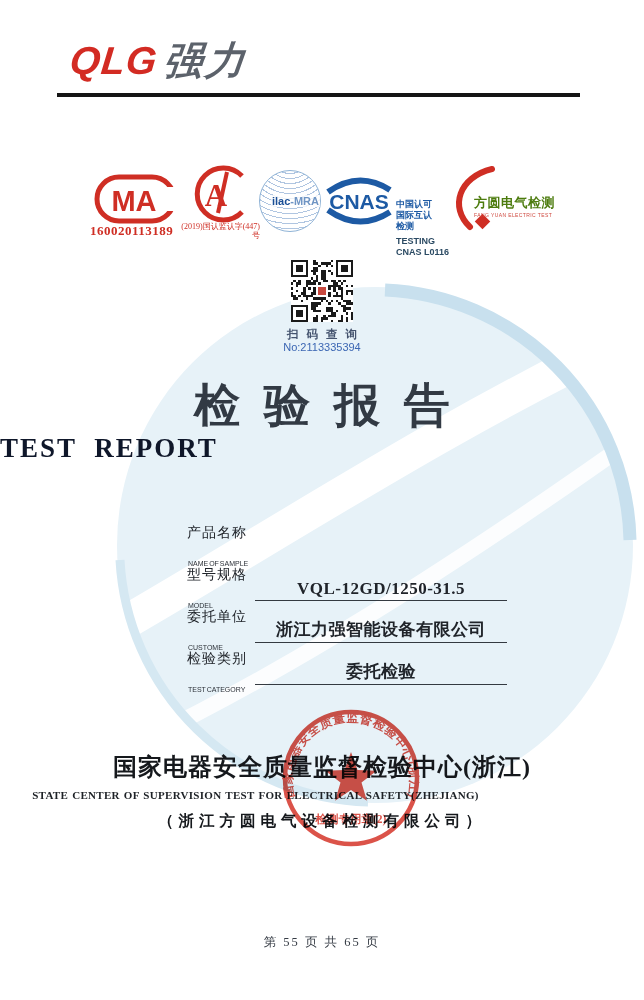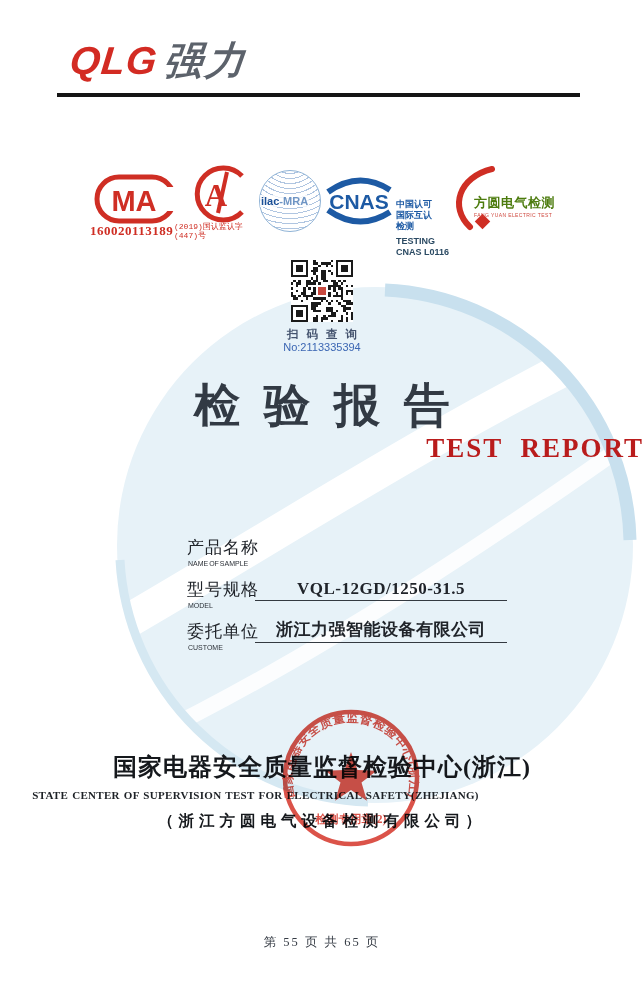--- a/index.html
+++ b/index.html
@@ -13,51 +13,51 @@
   .layer{position:absolute;z-index:1;}
   
   .brand{left:70px;top:34px;font-family:"Liberation Sans","DejaVu Sans",sans-serif;
     font-weight:bold;font-style:italic;font-size:39px;letter-spacing:1px;transform:skewX(-6deg);}
   .brand .qlg{color:#d32b23;}
   .brand .cn{color:#5c626b;margin-left:6px;letter-spacing:3px;}
   .rule{left:57px;top:93px;width:523px;height:4px;background:#151515;}
   .cma-num{left:90px;top:223px;color:#cf2e24;font-family:Liberation Serif, serif;
     font-weight:bold;font-size:13px;letter-spacing:.5px;}
   .cal-cap{left:174px;top:222px;width:86px;color:#cf2e24;font-size:8px;line-height:9px;
-    font-family:Liberation Mono, monospace;text-align:left;}
+    font-family:Liberation Serif, serif;text-align:right;}
   .ilac{left:259px;top:170px;width:60px;height:60px;border-radius:50%;
     border:1px solid #8fb3d6;
     background:
       repeating-radial-gradient(circle at 50% -30%, rgba(110,150,200,.55) 0 1px, transparent 1px 5px);
-    display:flex;align-items:center;justify-content:flex-start;}
+    display:flex;align-items:center;justify-content:flex-end;}
   .ilac-label{font-family:"Liberation Sans","DejaVu Sans",sans-serif;font-weight:bold;font-size:11px;
     background:rgba(255,255,255,.78);padding:0 1px;}
   .ilac-label .l{color:#1a4f96;} .ilac-label .r{color:#6f95c4;}
   .cnas-caption{left:396px;top:176px;text-align:left;font-family:"Liberation Sans","DejaVu Sans",sans-serif;margin-top:23px;}
   .cnas-caption .zh{color:#1d5aa4;font-size:9px;font-weight:bold;line-height:11px;display:block;}
   .cnas-caption .en{color:#2b4a63;font-size:9px;font-weight:bold;line-height:11px;display:block;}
   .cnas-caption .en.first{margin-top:4px;}
   .fy-text{left:474px;top:194px;text-align:left;}
   .fy-text .zh{color:#4d7c0f;font-size:13px;font-weight:bold;letter-spacing:.5px;
     font-family:"Liberation Sans","DejaVu Sans",sans-serif;}
   .fy-text .en{color:#cf4a40;font-size:5px;letter-spacing:.4px;
     font-family:"Liberation Sans","DejaVu Sans",sans-serif;}
   .qr-caption{left:0;top:327px;width:644px;text-align:center;color:#44536e;font-size:11.5px;
     font-weight:bold;letter-spacing:8px;text-indent:8px;}
   .qr-number{left:0;top:341px;width:644px;text-align:center;color:#3b66b3;font-size:11px;
     font-family:"Liberation Sans","DejaVu Sans",sans-serif;}
   
   .title-cn{left:0;top:375px;width:644px;text-align:center;color:#323a44;font-size:46px;
     font-weight:bold;letter-spacing:.52em;text-indent:.52em;}
-  .title-en{left:0;top:433px;width:644px;text-align:right;color:#b91c1c;font-size:27px;
+  .title-en{left:0;top:433px;width:644px;text-align:left;color:#0f172a;font-size:27px;
     font-weight:bold;letter-spacing:2px;word-spacing:9px;}
   
   .form{left:187px;top:531px;width:320px;}
   .frow{position:relative;height:29px;margin-bottom:13px;}
-  .frow .cn{position:absolute;left:0;bottom:1px;font-size:17px;color:#20242a;letter-spacing:1px;}
+  .frow .cn{position:absolute;left:0;bottom:18px;font-size:14px;color:#20242a;letter-spacing:1px;}
   .frow .en{position:absolute;left:1px;top:29px;font-size:7px;color:#2c3138;
     font-family:"Liberation Sans","DejaVu Sans",sans-serif;letter-spacing:0;word-spacing:-1px;}
   .frow .line{position:absolute;left:68px;right:0;bottom:1px;border-bottom:1.6px solid #343a41;
     text-align:center;}
   .frow .val{font-size:17px;font-weight:bold;color:#20242a;letter-spacing:.5px;
     display:inline-block;padding-bottom:1px;}
   
   .org-cn{left:0;top:751px;width:644px;text-align:center;color:#15181c;font-size:24px;
     font-weight:bold;letter-spacing:1px;}
   .org-en{left:0;top:789px;width:511px;text-align:center;color:#1d2126;font-size:11px;
@@ -327,20 +327,25 @@
   <div class="frow">
     <span class="cn">型号规格</span>
     <span class="en">MODEL</span>
     <span class="line"><span class="val">VQL-12GD/1250-31.5</span></span>
   </div>
   <div class="frow">
     <span class="cn">委托单位</span>
     <span class="en">CUSTOME</span>
     <span class="line"><span class="val">浙江力强智能设备有限公司</span></span>
   </div>
+  <div class="frow">
+    <span class="cn">检验类别</span>
+    <span class="en">TEST CATEGORY</span>
+    <span class="line"><span class="val">委托检验</span></span>
+  </div>
 </div>
 
 <div class="abs layer org-cn">国家电器安全质量监督检验中心(浙江)</div>
 <div class="abs layer org-en">STATE CENTER OF SUPERVISION TEST FOR ELECTRICAL SAFETY(ZHEJIANG)</div>
 <div class="abs layer org-sub">（浙江方圆电气设备检测有限公司）</div>
 
 <svg id="stamp" class="abs" width="144" height="144" viewBox="0 0 144 144">
   <circle cx="72" cy="72" r="66" fill="none" stroke="#d6392e" stroke-width="4.5"></circle>
   <defs>
     <path id="ringArc" d="M 15 90 A 59 59 0 1 1 129 90" fill="none"></path>

